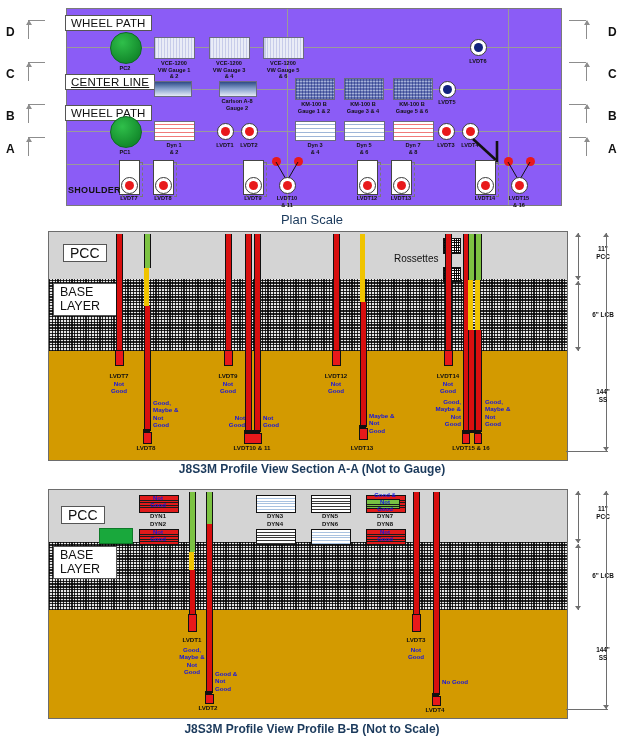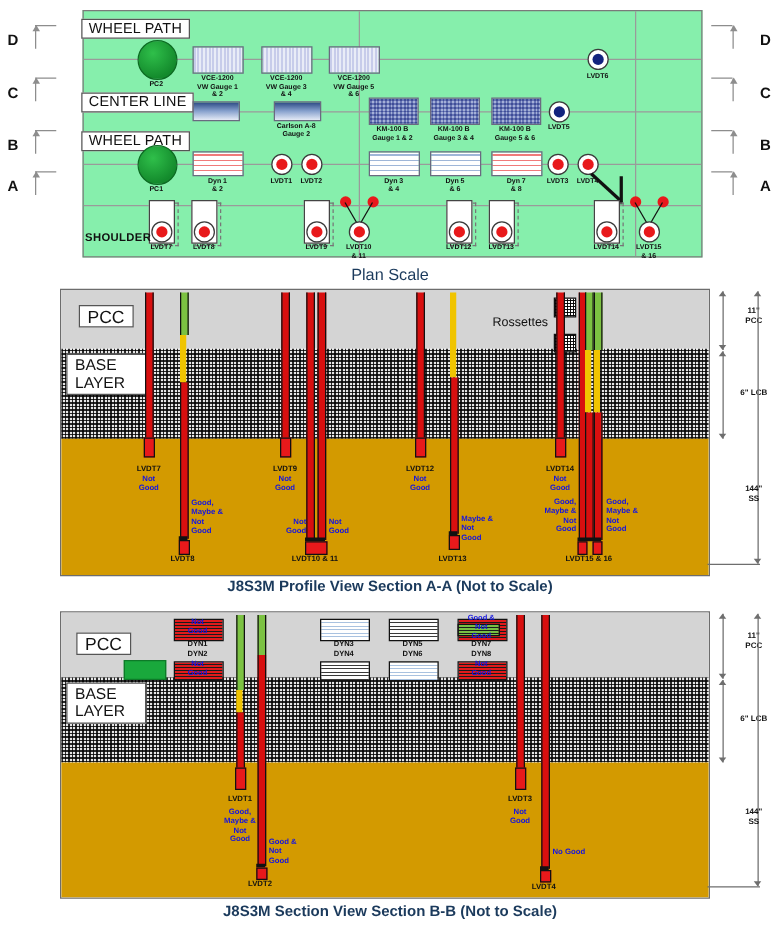--- a/index.html
+++ b/index.html
@@ -2,21 +2,21 @@
 <html><head>
 <meta charset="utf-8">
 <style>
   html,body{margin:0;padding:0;background:#ffffff;}
   body{width:624px;height:744px;position:relative;
        font-family:"Liberation Sans",sans-serif;color:#1a1a1a;}
   .abs{position:absolute;}
 
   
   #plan-view{left:66px;top:8px;width:494px;height:196px;
-             background:#86efac;border:1px solid #7a7a7a;}
+             background:#8b5cf6;border:1px solid #7a7a7a;}
   .plan-gridline{position:absolute;background:#9a9a9a;height:1px;left:0;right:0;}
   .plan-vline{position:absolute;background:#9a9a9a;width:1px;top:0;bottom:0;}
 
   .band-label{position:absolute;background:#ffffff;border:1px solid #555;
               font-size:11.5px;font-weight:400;padding:1px 5px;letter-spacing:.2px;
               white-space:nowrap;color:#111;}
 
   .sec-marker{position:absolute;font-size:12px;font-weight:bold;color:#111;}
   .sec-arrow{position:absolute;}
   .sec-arrow .v{position:absolute;left:0;top:0;width:1px;height:18px;background:#8d8d8d;}
@@ -127,21 +127,21 @@
 
 <div class="abs" id="plan-view">
   <div class="plan-gridline" style="top:38px;"></div>
   <div class="plan-gridline" style="top:80px;"></div>
   <div class="plan-gridline" style="top:122px;"></div>
   <div class="plan-gridline" style="top:155px;"></div>
   <div class="plan-vline" style="left:220px;"></div>
   <div class="plan-vline" style="left:441px;"></div>
 
   <div class="band-label" style="left:-2px;top:6px;">WHEEL PATH</div>
-  <div class="band-label" style="left:-2px;top:65px;">CENTER LINE</div>
+  <div class="band-label" style="left:-2px;top:65px;text-decoration:underline;">CENTER LINE</div>
   <div class="band-label" style="left:-2px;top:96px;">WHEEL PATH</div>
 
   <div class="pc-circle" style="left:43px;top:23px;"></div>
   <div class="sensor-lbl" style="left:33px;top:56px;width:50px;">PC2</div>
   <div class="pc-circle" style="left:43px;top:107px;"></div>
   <div class="sensor-lbl" style="left:33px;top:140px;width:50px;">PC1</div>
 
   <div class="gauge g-vce" style="left:87px;top:28px;width:39px;height:20px;"></div>
   <div class="sensor-lbl" style="left:82px;top:51px;width:50px;">
     <span>VCE-1200</span><br>
@@ -457,21 +457,21 @@
 <div class="dimcap" style="left:586px;top:311px;width:34px;">6" LCB</div>
 <div class="dimline" style="left:606px;top:233px;height:218px;"></div>
 <div class="ar-up" style="left:603px;top:233px;"></div>
 <div class="ar-dn" style="left:603px;top:447px;"></div>
 <div class="dimtick" style="left:566px;top:451px;width:42px;"></div>
 <div class="dimcap" style="left:586px;top:388px;width:34px;">
   <span>144"</span><br>
   <span>SS</span>
 </div>
 
-<div class="caption" style="top:462px;font-weight:bold;font-size:12px;">J8S3M Profile View Section A-A (Not to Scale)</div>
+<div class="caption" style="top:462px;font-weight:bold;font-size:12px;">J8S3M Profile View Section A-A (Not to Gauge)</div>
 
 <div class="profile" id="section-bb" style="left:48px;top:489px;width:518px;height:228px;">
   <div class="lay-pcc" style="top:0;height:52px;"></div>
   <div class="lay-base" style="top:52px;height:68px;"></div>
   <div class="lay-ss" style="top:120px;"></div>
 
   <div class="lay-tag" style="left:12px;top:16px;font-size:14px;">PCC</div>
   <div class="lay-tag two" style="left:4px;top:56px;width:50px;">
     <span>BASE</span><br>
     <span>LAYER</span>
@@ -568,13 +568,13 @@
 <div class="dimcap" style="left:586px;top:572px;width:34px;">6" LCB</div>
 <div class="dimline" style="left:606px;top:491px;height:218px;"></div>
 <div class="ar-up" style="left:603px;top:491px;"></div>
 <div class="ar-dn" style="left:603px;top:705px;"></div>
 <div class="dimtick" style="left:566px;top:709px;width:42px;"></div>
 <div class="dimcap" style="left:586px;top:646px;width:34px;">
   <span>144"</span><br>
   <span>SS</span>
 </div>
 
-<div class="caption" style="top:722px;font-weight:bold;font-size:12px;">J8S3M Section View Section B-B (Not to Scale)</div>
+<div class="caption" style="top:722px;font-weight:bold;font-size:12px;">J8S3M Profile View Profile B-B (Not to Scale)</div>
 
 </body></html>

